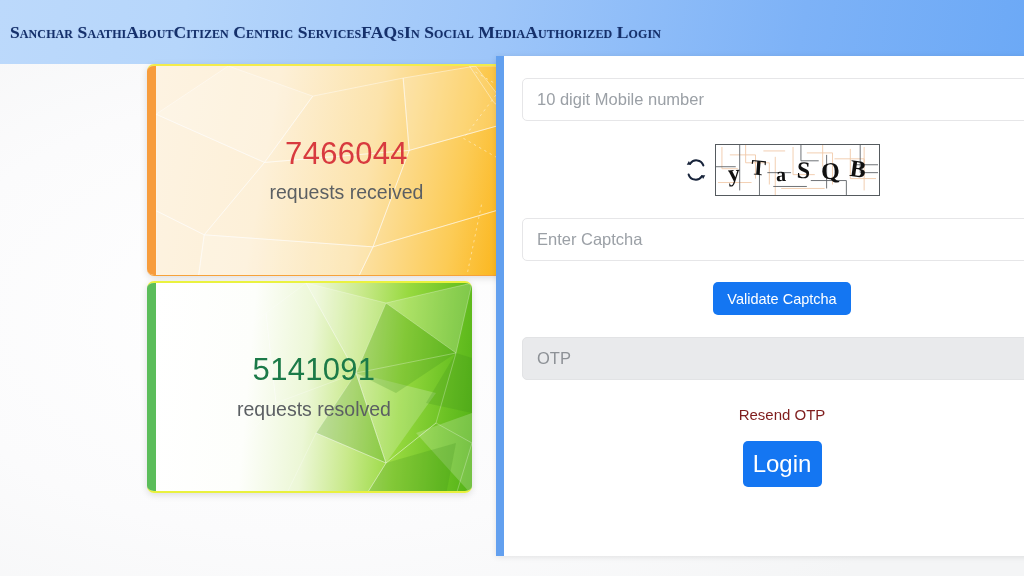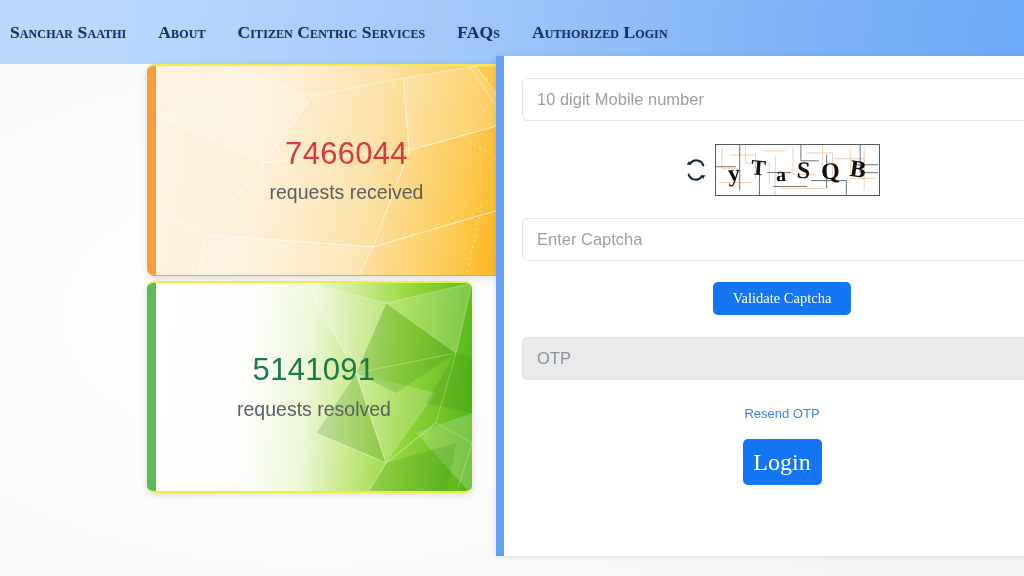--- a/index.html
+++ b/index.html
@@ -36,21 +36,21 @@
     color: #15306b;
     font-family: "Liberation Serif", serif;
     font-variant: small-caps;
     font-weight: 700;
     font-size: 17.5px;
     letter-spacing: 0.1px;
     cursor: pointer;
     text-shadow: 0 0 1px rgba(21,48,107,0.25);
   }
   #nav-brand { margin-left: 10px; }
-  .nav-link { margin-left: 32px; }
+  .nav-link { }
 
   
   .stat-card {
     position: absolute;
     border-radius: 7px;
     overflow: hidden;
     box-shadow: 0 2px 7px rgba(0,0,0,0.13);
     display: flex;
   }
   .stat-accent { width: 9px; flex: 0 0 9px; height: 100%; }
@@ -187,21 +187,21 @@
   .cc4 { transform: translateY(1px) rotate(-3deg); }
   .cc5 { transform: translateY(-1px) rotate(8deg); }
 
   #captcha-input-wrap { margin-top: 22px; }
 
   .btn {
     border: none;
     border-radius: 5px;
     background: #1476f2;
     color: #ffffff;
-    font-family: Liberation Serif, serif;
+    font-family: Liberation Sans, sans-serif;
     cursor: pointer;
     display: inline-flex;
     align-items: center;
     justify-content: center;
   }
   #validate-captcha-button {
     width: 138px; height: 33px;
     font-size: 14.5px;
   }
   #login-button {
@@ -213,35 +213,36 @@
     width: 520px;
     display: flex;
     justify-content: center;
   }
   #validate-row { margin-top: 21px; }
   #otp-row { margin-top: 22px; }
   #resend-row { margin-top: 26px; }
   #login-row { margin-top: 18px; }
 
   #resend-otp-link {
-    font-size: 13px;
-    color: #3b82f6;
+    font-size: 15px;
+    color: #7f1d1d;
     cursor: pointer;
   }
 </style>
 </head>
 <body>
 
 <div id="page">
 
   <nav id="navbar">
     <span class="nav-item" id="nav-brand">Sanchar Saathi</span>
     <span class="nav-item nav-link">About</span>
     <span class="nav-item nav-link">Citizen Centric Services</span>
     <span class="nav-item nav-link">FAQs</span>
+    <span class="nav-item nav-link">In Social Media</span>
     <span class="nav-item nav-link">Authorized Login</span>
   </nav>
 
   <div class="stat-card" id="card-received">
     <div class="stat-accent"></div>
     <div class="stat-body">
       <svg class="stat-poly" viewBox="0 0 316 212" preserveAspectRatio="none">
         <g fill="none" stroke="#ffffff" stroke-opacity="0.5" stroke-width="0.7">
           <path d="M0 40 L60 0 L130 25 L90 80 Z"></path>
           <path d="M90 80 L130 25 L205 10 L210 70 Z"></path>

